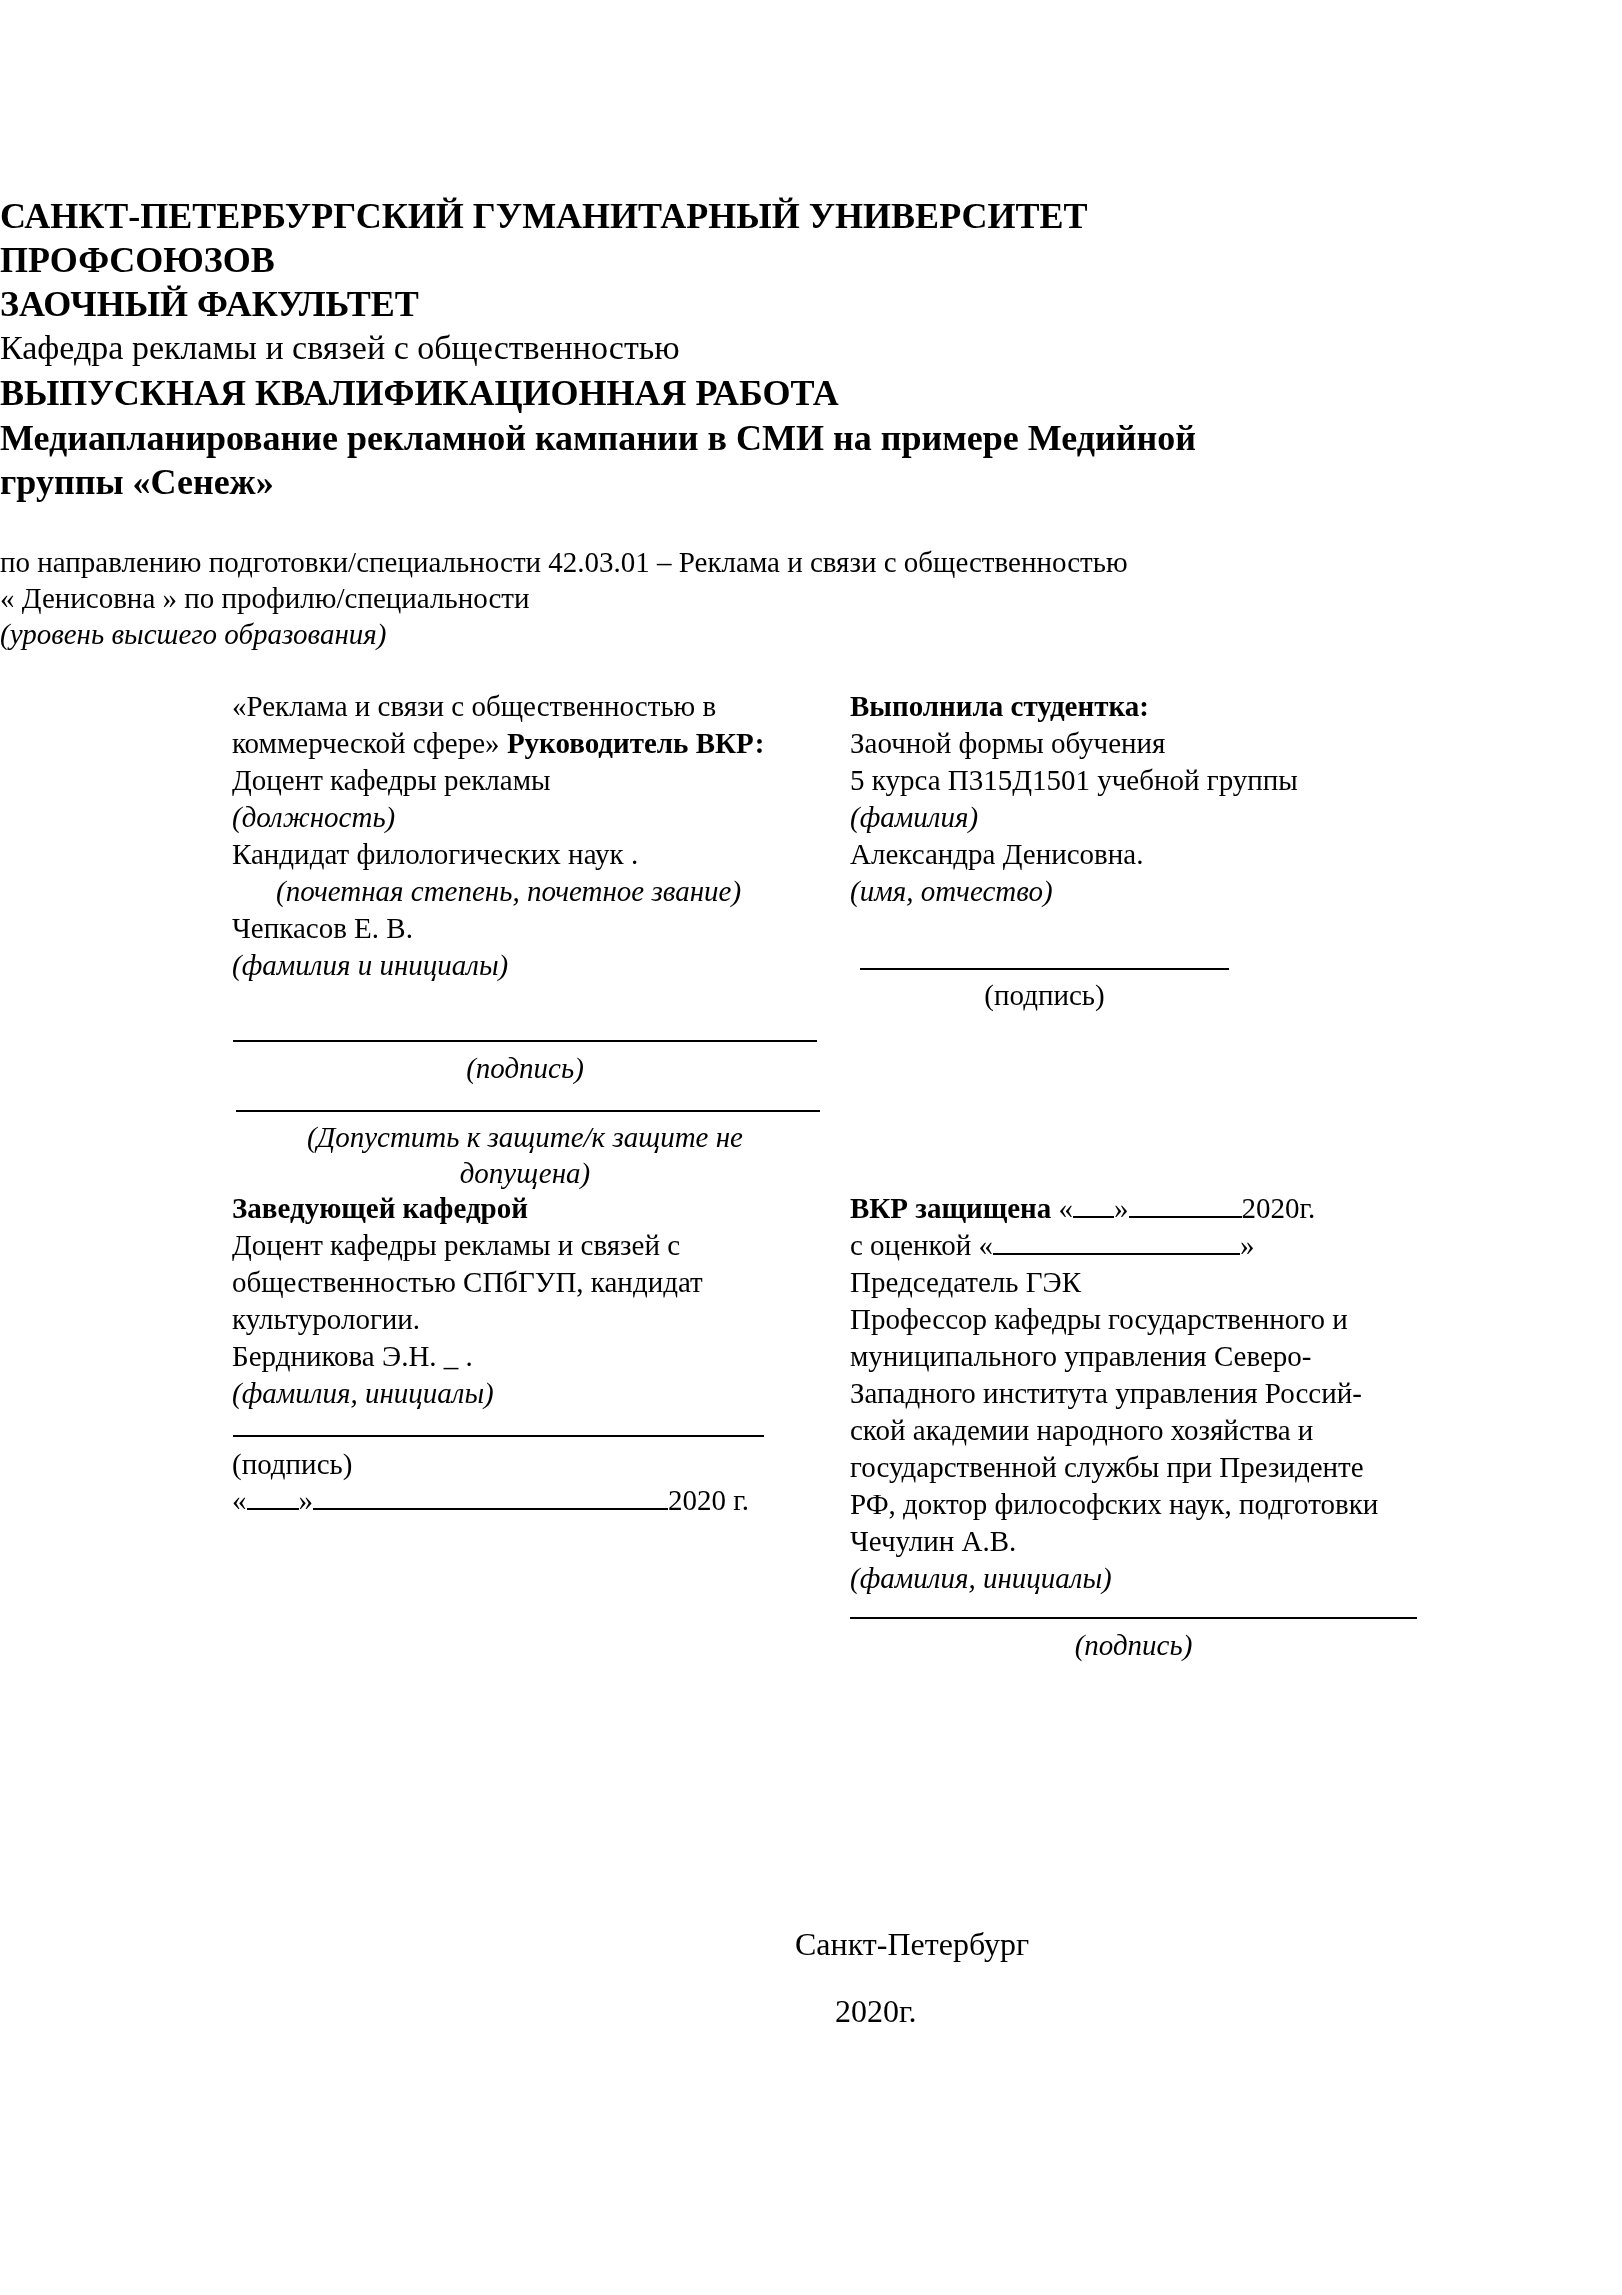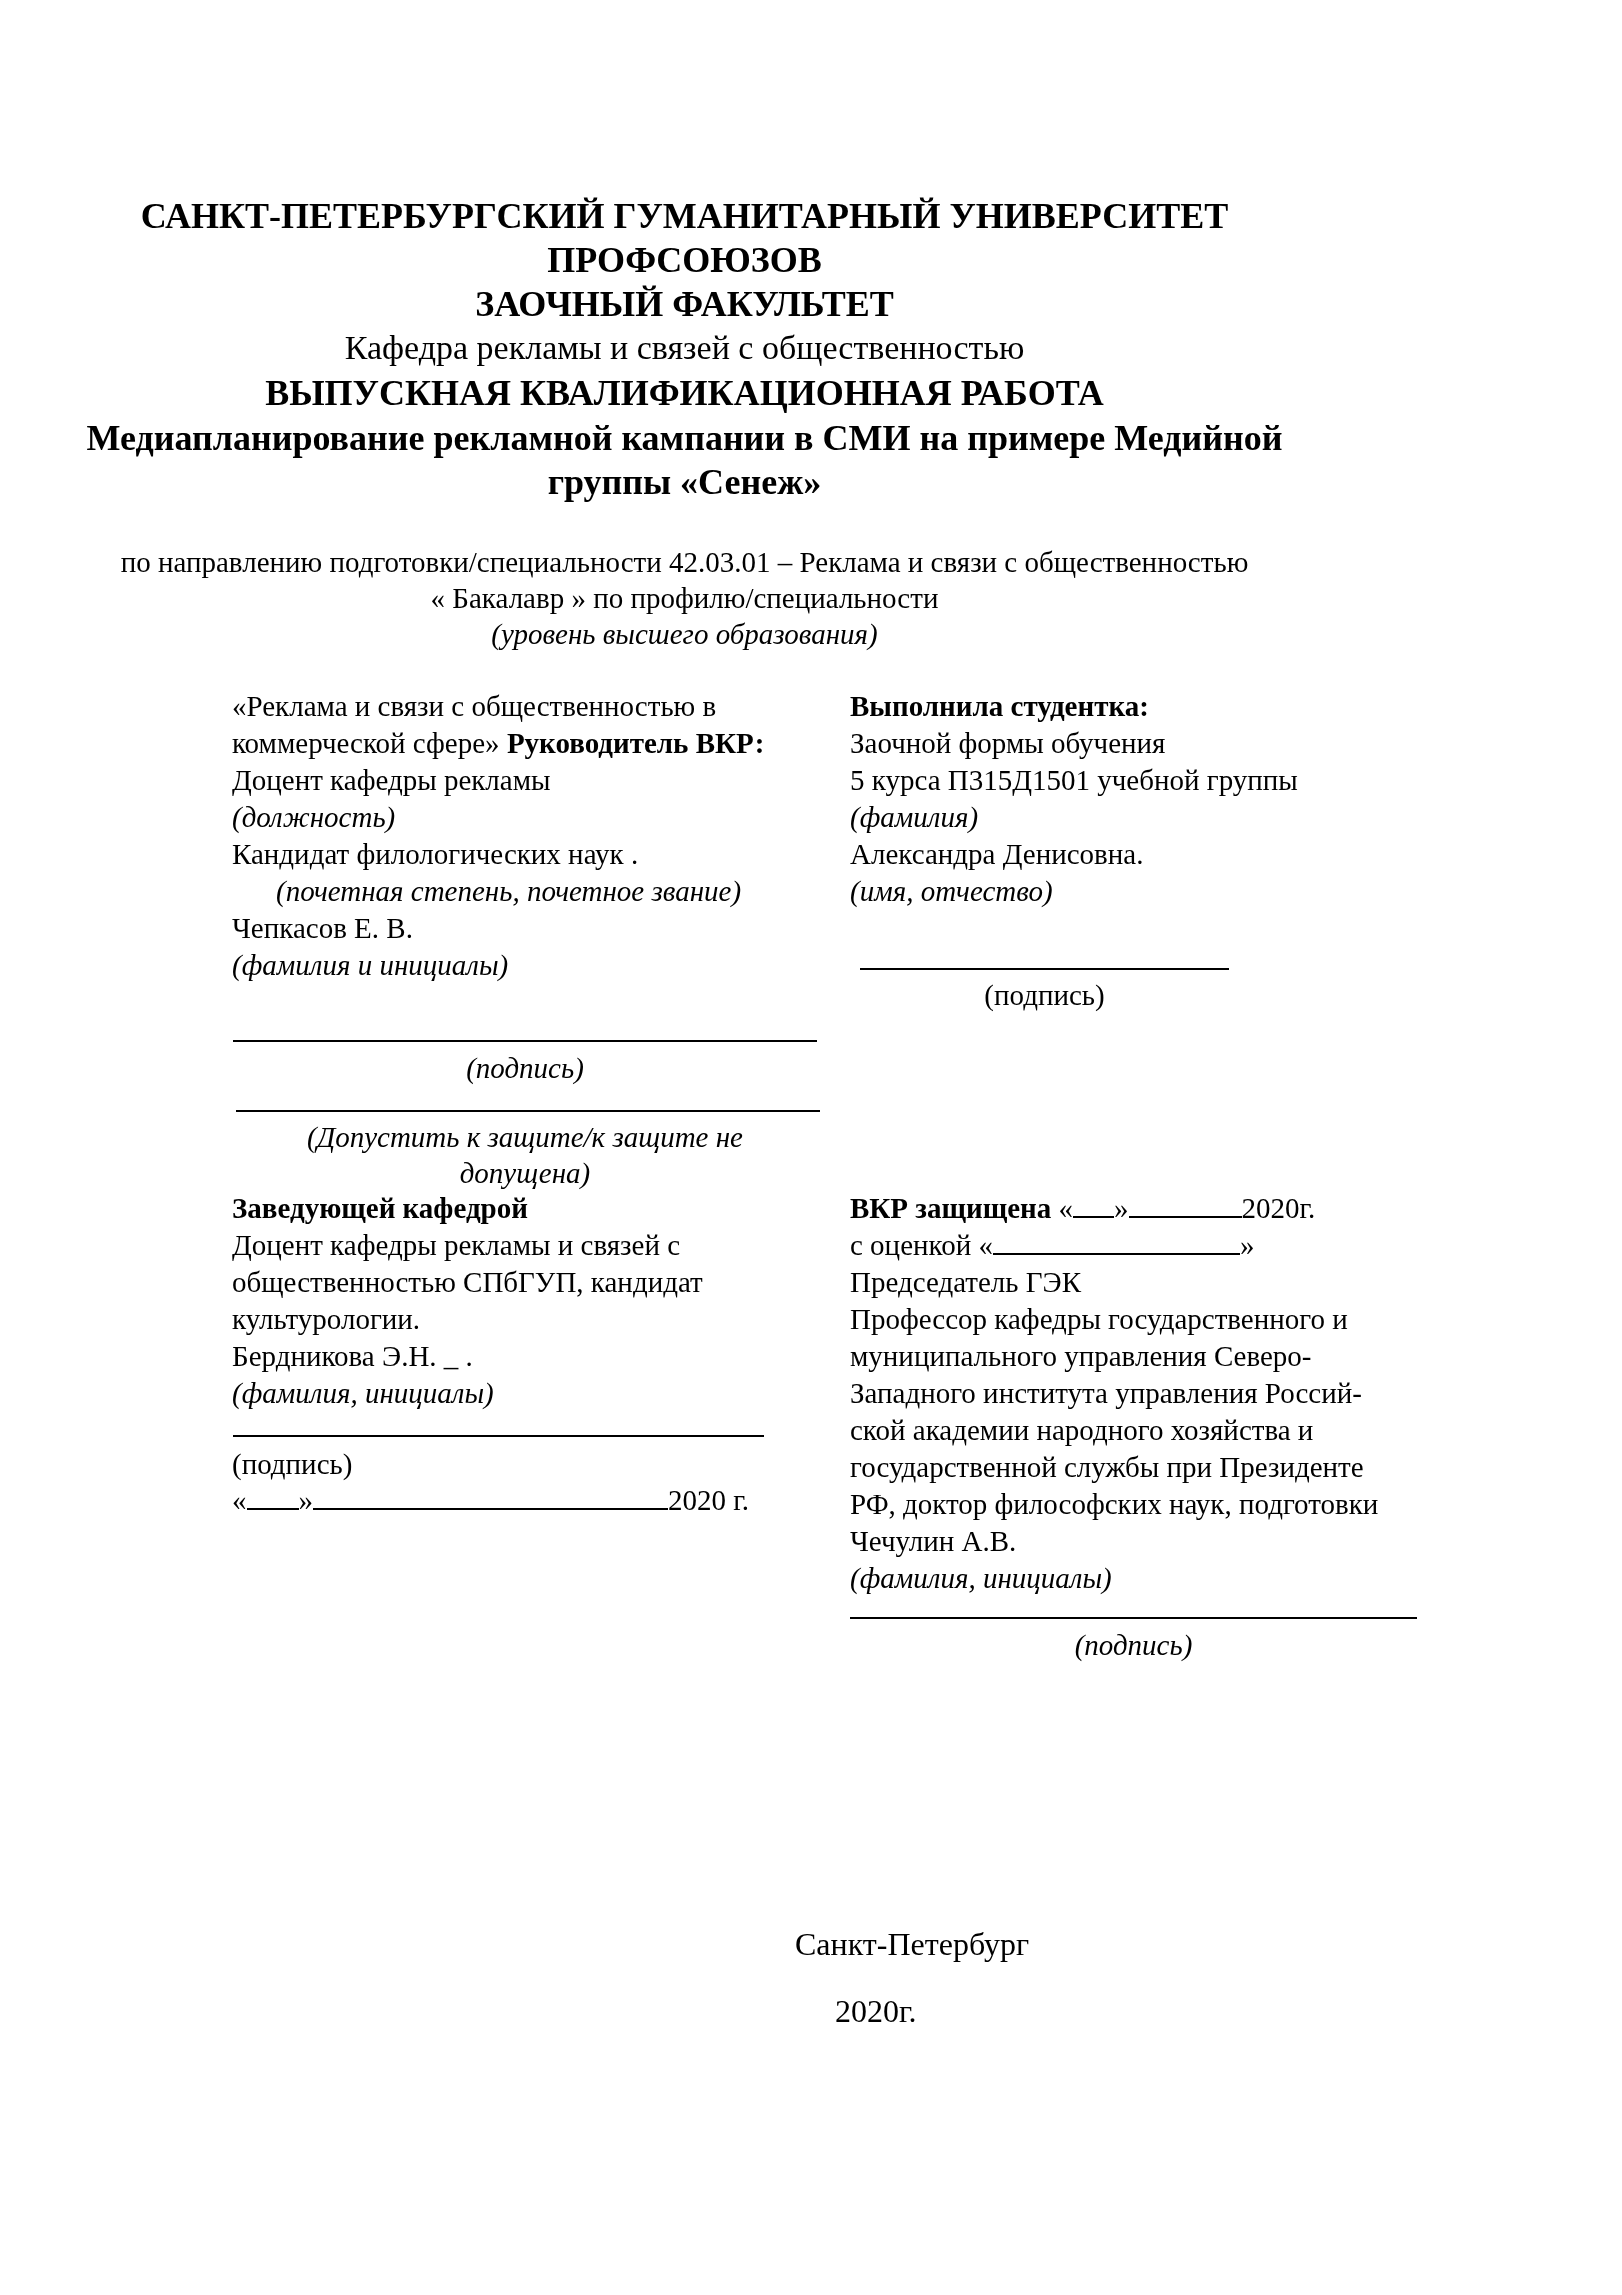--- a/index.html
+++ b/index.html
@@ -1,19 +1,19 @@
 <!DOCTYPE html>
 <html style="font-size:12.6px"><head>
   <meta charset="utf-8">
   <style>
     html, body { margin: 0; padding: 0; background: #ffffff; }
     body { width: 1623px; height: 2295px; position: relative; overflow: hidden;
            font-family: "Liberation Serif", "DejaVu Serif", serif; color: #000; }
     .abs { position: absolute; white-space: nowrap; }
-    .center { left: 0; width: 1369px; text-align: center; }
+    .center { left: 0; width: 1369px; text-align: left; }
     .b { font-weight: bold; }
     .i { font-style: italic; }
     .h1 { font-size: 36px; font-weight: bold; line-height: 44px; }
     .h2 { font-size: 32px; line-height: 39px; }
     .sub { font-size: 29px; line-height: 36px; }
     .col { position: absolute; font-size: 29px; line-height: 37px; }
     .col .line { white-space: nowrap; height: 37px; }
     .uline { display: inline-block; border-bottom: 2.4px solid #000; vertical-align: baseline; height: 23.6px; }
     .sigline { border-bottom: 2.4px solid #000; height: 0; }
     .ctr { text-align: center; }
@@ -23,21 +23,21 @@
 
 <div class="abs center h1" style="top:194px;">САНКТ-ПЕТЕРБУРГСКИЙ ГУМАНИТАРНЫЙ УНИВЕРСИТЕТ</div>
 <div class="abs center h1" style="top:238px;">ПРОФСОЮЗОВ</div>
 <div class="abs center h1" style="top:282px;">ЗАОЧНЫЙ ФАКУЛЬТЕТ</div>
 <div class="abs center h2" style="top:328px; font-size:34px;">Кафедра рекламы и связей с общественностью</div>
 <div class="abs center h1" style="top:371px;">ВЫПУСКНАЯ КВАЛИФИКАЦИОННАЯ РАБОТА</div>
 <div class="abs center h1" style="top:416px;">Медиапланирование рекламной кампании в СМИ на примере Медийной</div>
 <div class="abs center h1" style="top:460px;">группы «Сенеж»</div>
 
 <div class="abs center sub" style="top:544px;">по направлению подготовки/специальности 42.03.01 – Реклама и связи с общественностью</div>
-<div class="abs center sub" style="top:580px;">« Бакалавр » по профилю/специальности</div>
+<div class="abs center sub" style="top:580px;">« Денисовна » по профилю/специальности</div>
 <div class="abs center sub i" style="top:616px;">(уровень высшего образования)</div>
 
 <div class="col" style="left:232px; top:688px; width:589px;">
   <div class="line">«Реклама и связи с общественностью в</div>
   <div class="line"><span>коммерческой сфере» </span><span class="b">Руководитель ВКР:</span></div>
   <div class="line">Доцент кафедры рекламы</div>
   <div class="line i">(должность)</div>
   <div class="line">Кандидат филологических наук .</div>
   <div class="line i" style="padding-left:44px;">(почетная степень, почетное звание)</div>
   <div class="line">Чепкасов Е. В.</div>

